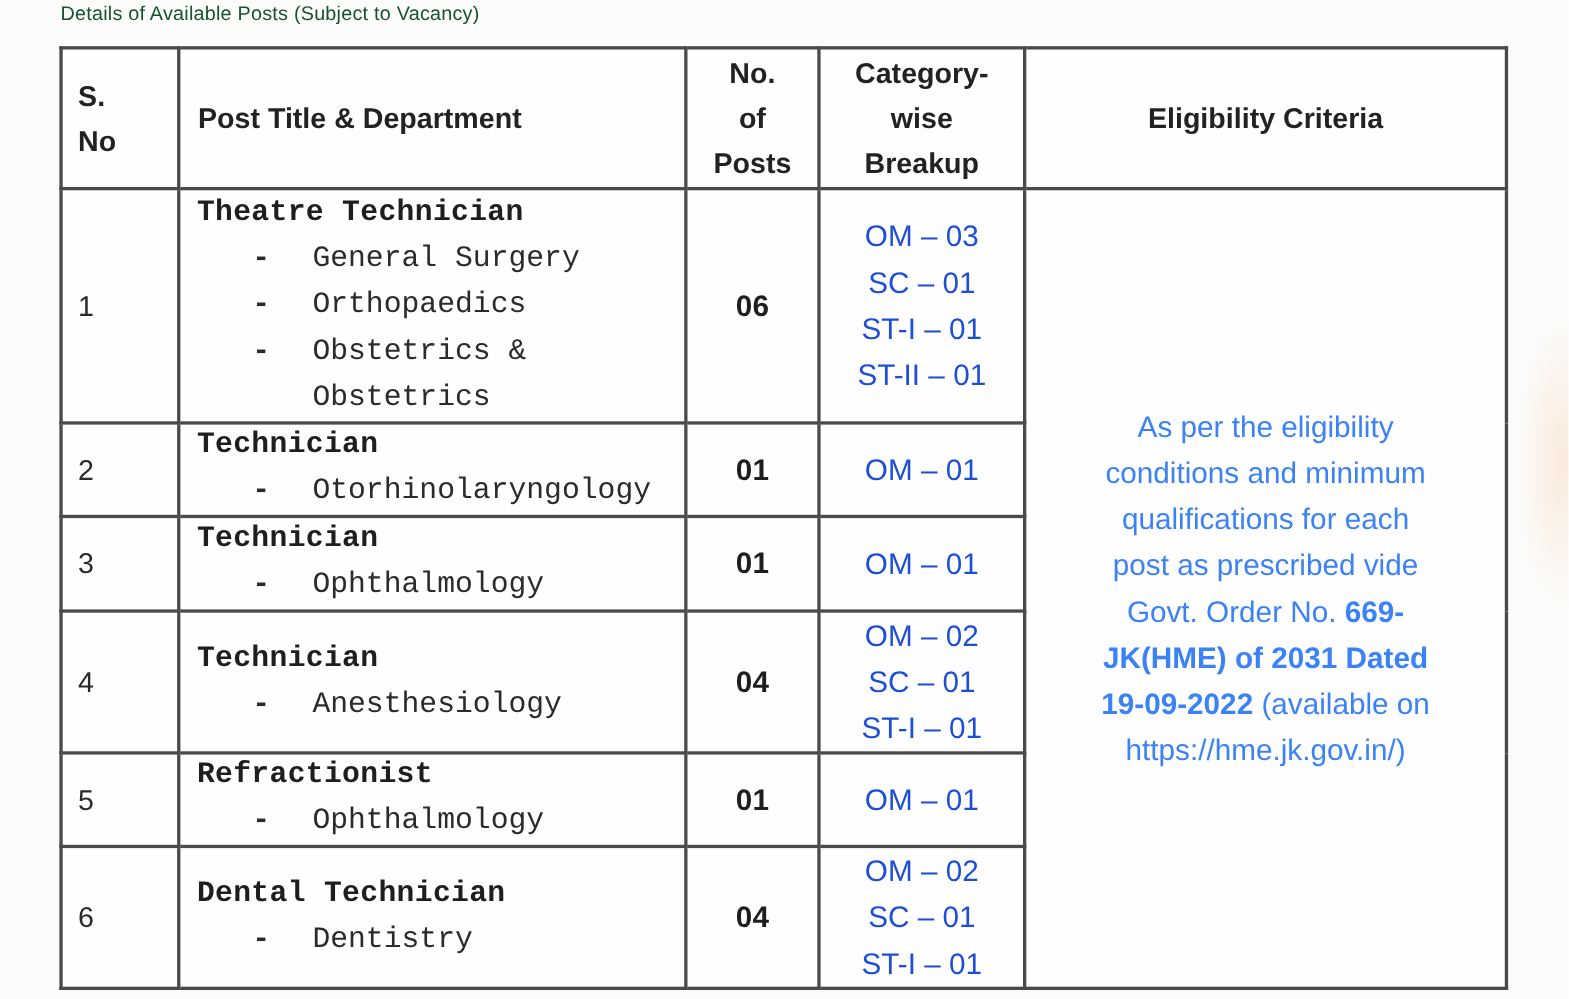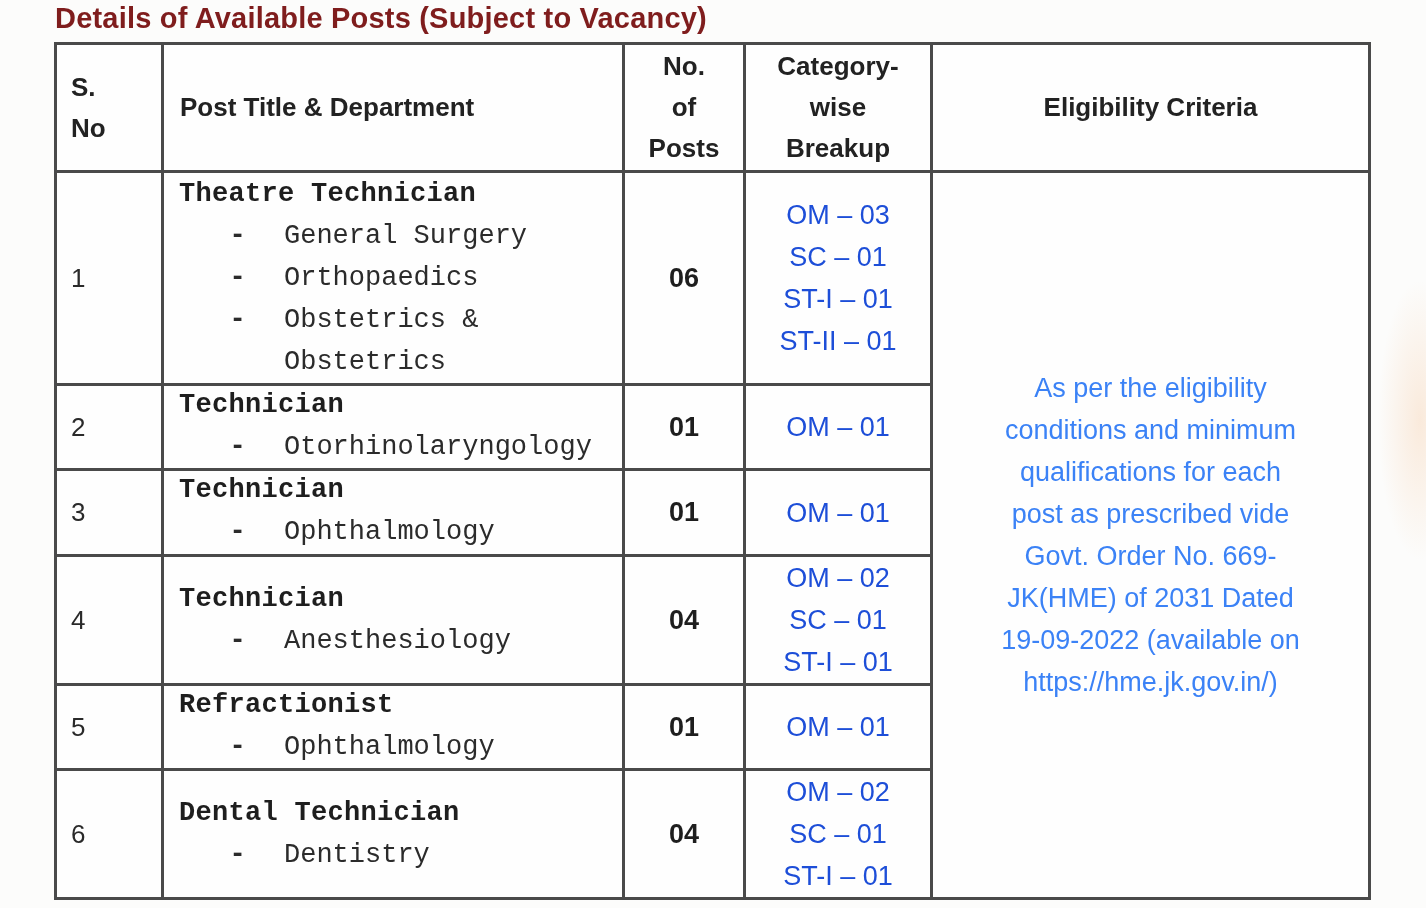--- a/index.html
+++ b/index.html
@@ -19,24 +19,24 @@
       position: absolute;
       inset: 0;
       background:
         radial-gradient(ellipse 60px 200px at 1420px 420px, rgba(245,200,160,0.35), rgba(255,255,255,0) 70%),
         #fcfcfb;
     }
     .doc-title {
       position: absolute;
       left: 55px;
       top: 2px;
-      font-size: 29px;
-      font-weight: bold;
+      font-size: 18px;
+      font-weight: normal;
       letter-spacing: 0.2px;
-      color: #7f1d1d;
+      color: #14532d;
       white-space: nowrap;
     }
     table.posts {
       position: absolute;
       left: 54px;
       top: 42px;
       width: 1314px;
       border-collapse: collapse;
       table-layout: fixed;
       background: #fefefe;
@@ -104,21 +104,21 @@
       line-height: 42px;
       color: #1d4ed8;
     }
     td.elig {
       text-align: center;
       font-size: 27px;
       line-height: 42px;
       padding: 0 16px !important;
       color: #3b82f6;
     }
-    .elig-bold { font-weight: normal; }
+    .elig-bold { font-weight: bold; }
 
     tr.r1 { height: 210px; }
     tr.r2 { height: 85px; }
     tr.r3 { height: 86px; }
     tr.r4 { height: 129px; }
     tr.r5 { height: 85px; }
     tr.r6 { height: 125px; }
 
     tr.r2 td.title-cell, tr.r3 td.title-cell, tr.r5 td.title-cell { vertical-align: top; }
     tr.r2 td.title-cell .post-title,

